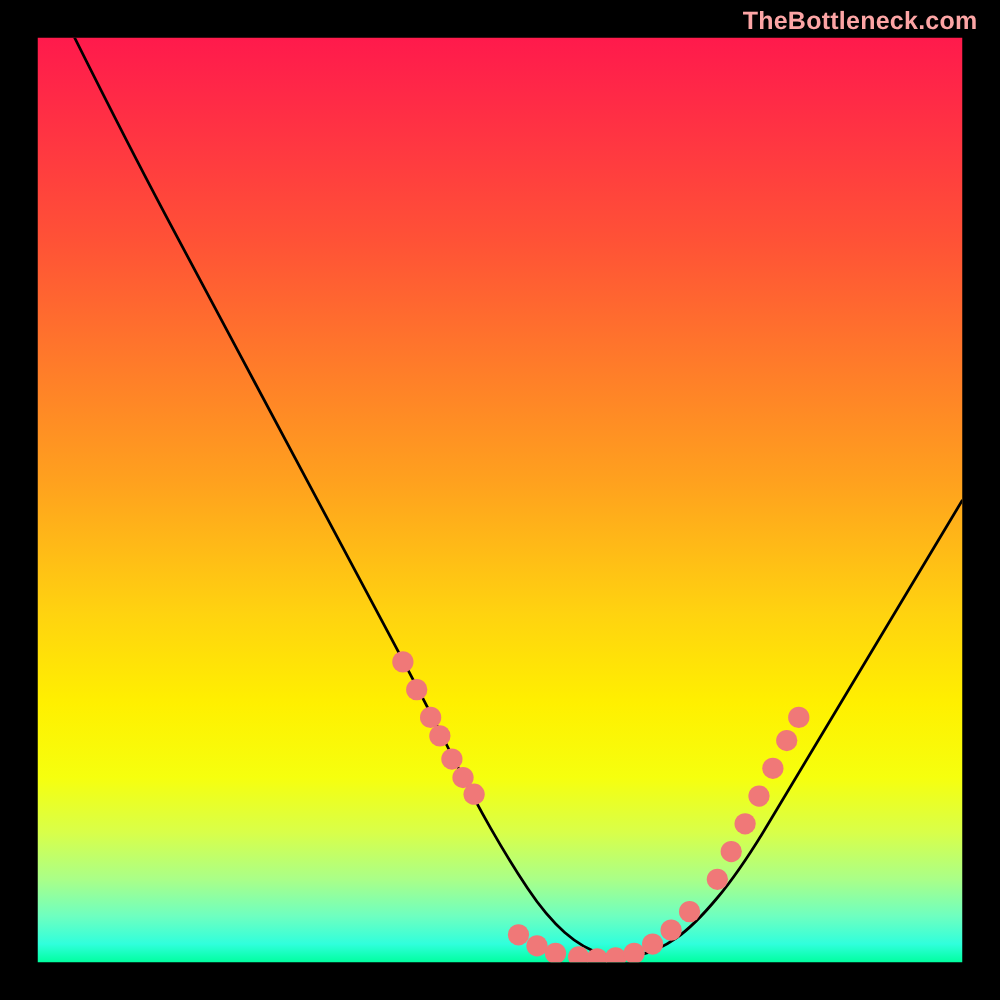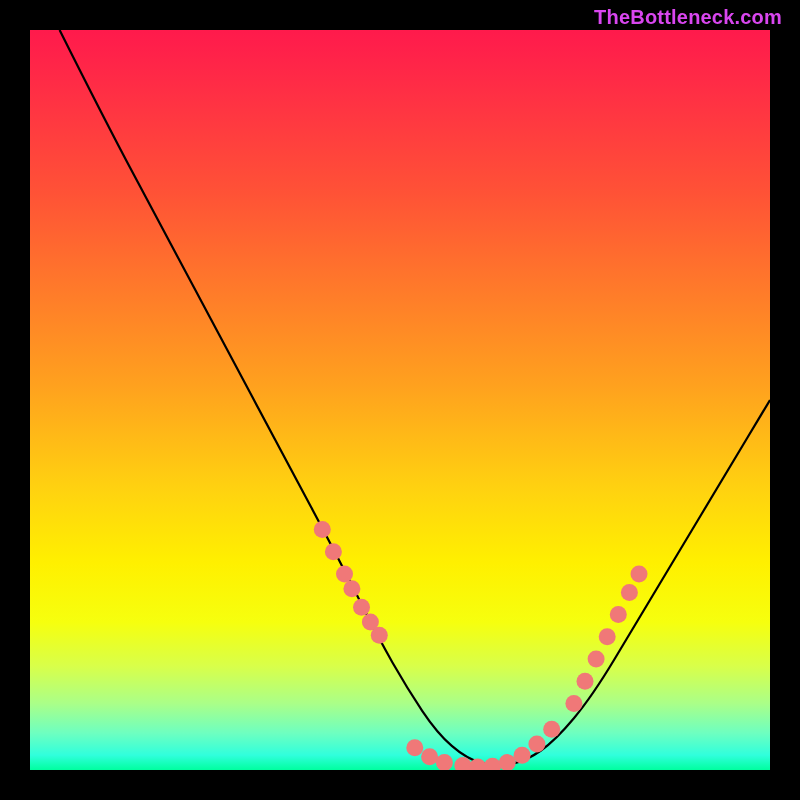--- a/index.html
+++ b/index.html
@@ -8,21 +8,21 @@
     height: 800px;
     background: #000;
     position: relative;
     overflow: hidden;
     font-family: Arial, Helvetica, sans-serif;
   }
   .watermark {
     position: absolute;
     top: 6px;
     right: 18px;
-    color: #d946ef;
+    color: #fca5a5;
     font-size: 20px;
     font-weight: 600;
     letter-spacing: 0.2px;
     z-index: 10;
   }
   .plot-area {
     position: absolute;
     left: 30px;
     top: 30px;
     width: 740px;

